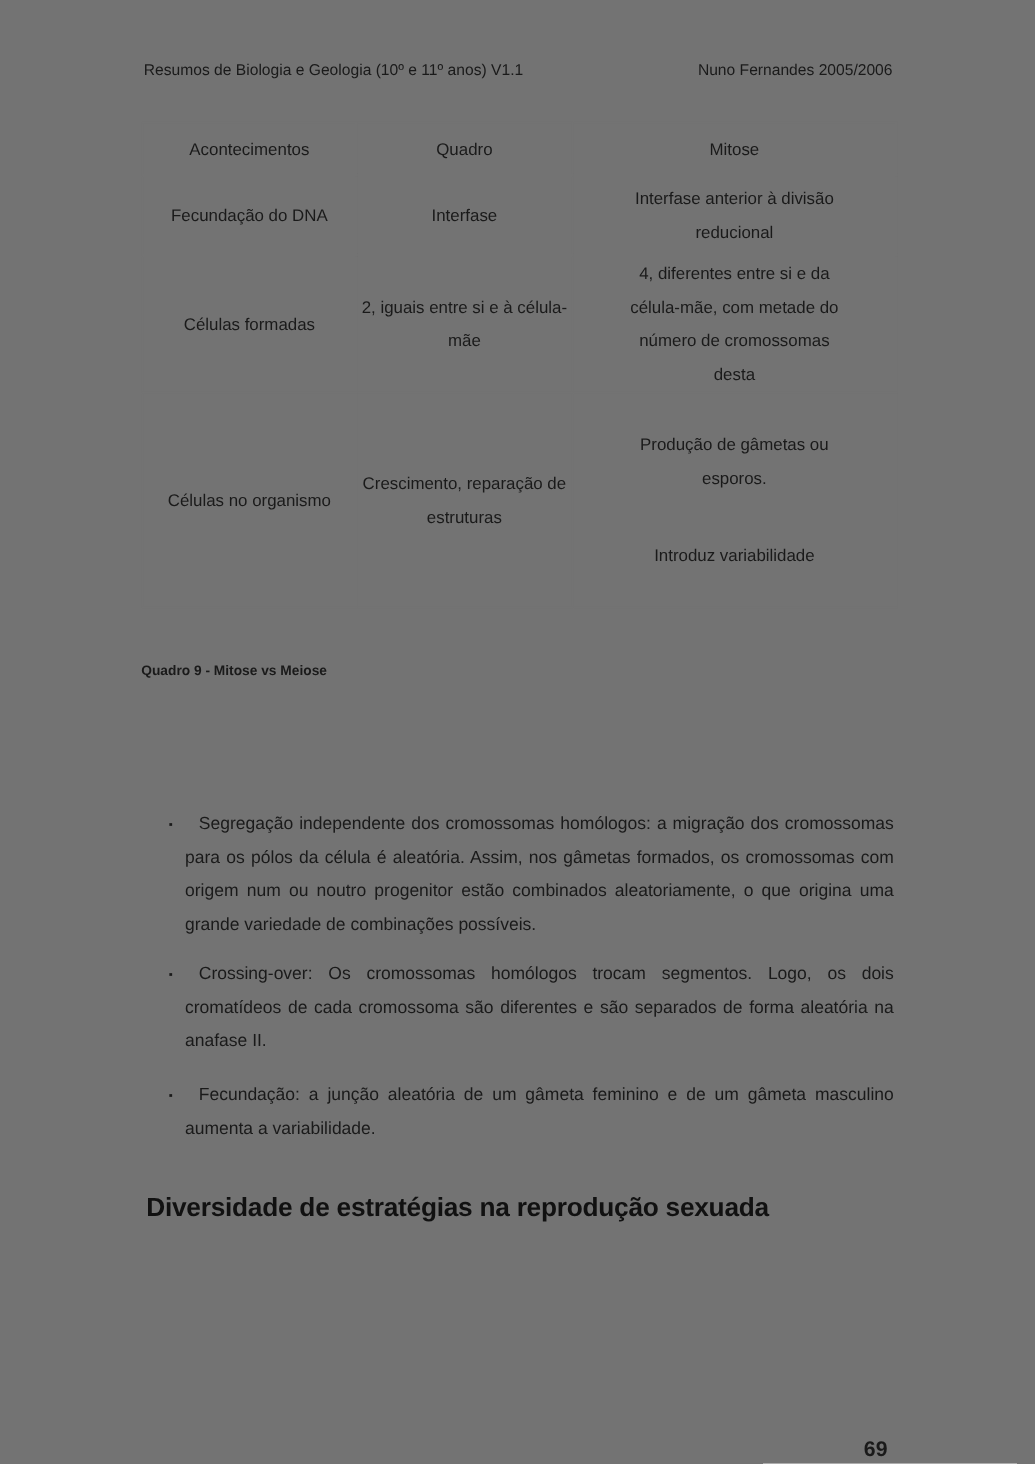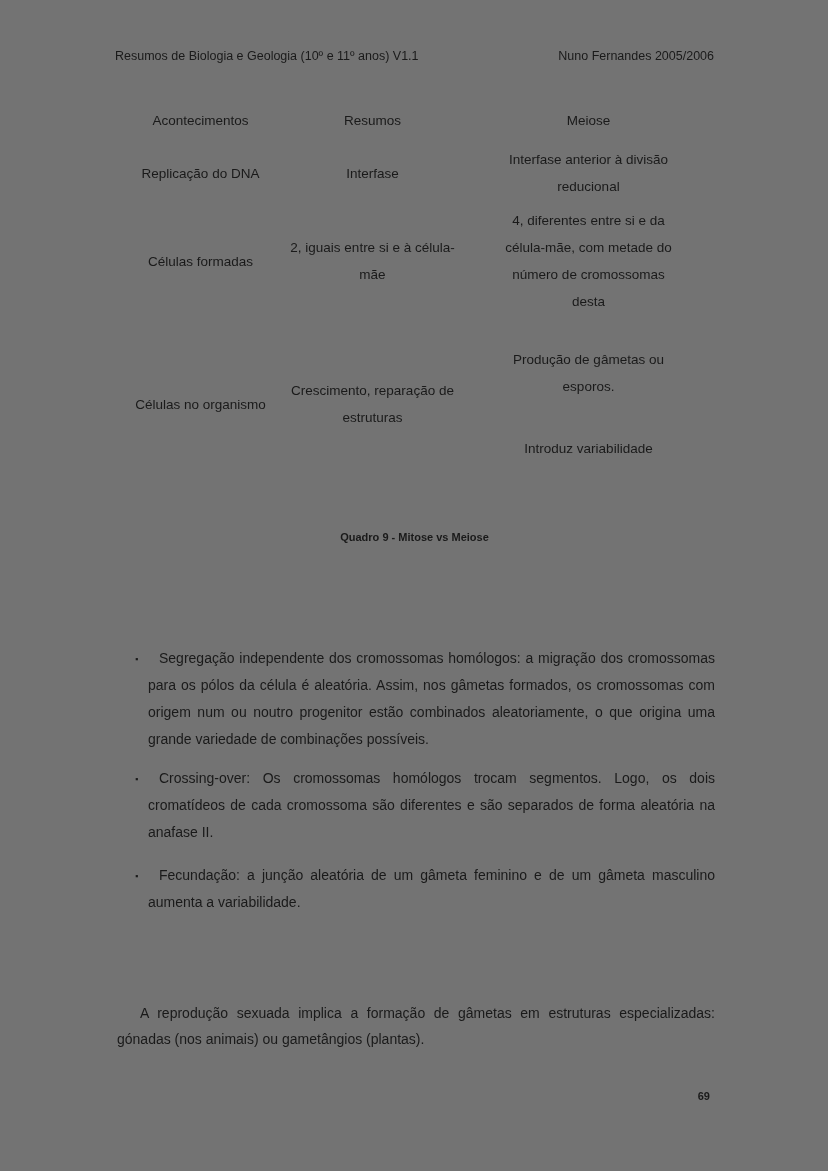--- a/index.html
+++ b/index.html
@@ -9,34 +9,34 @@
   }
   .header {
     position:absolute; top:49px; left:115px; right:114px;
     display:flex; justify-content:space-between; font-size:12.5px;
   }
   .ctable {
     position:absolute; top:97px; left:113px;
     border-collapse:collapse; table-layout:fixed;
   }
   .ctable th, .ctable td {
-    border:4px solid #737373; text-align:center; vertical-align:middle;
+    border:2px solid #737373; text-align:center; vertical-align:middle;
     font-size:13.5px; line-height:27px; padding:0 2px;
     white-space:pre-line; font-weight:normal;
   }
   tr.rh  { height:42px; }
   tr.r1  { height:64px; }
   tr.r2  { height:37px; }
   tr.r3  { height:67px; }
   tr.r4  { height:109px; }
   tr.r5  { height:107px; }
   .cell-p2 { margin-top:8px; }
   .caption {
     position:absolute; top:531px; left:113px; width:603px;
-    text-align:center; font-size:11px; font-weight:bold;
+    text-align:left; font-size:11px; font-weight:bold;
   }
   .h1 {
     position:absolute; left:117px; margin:0; font-size:21px;
     font-weight:bold; color:#111; letter-spacing:-0.2px;
   }
   .h1-a { top:600px; }
   .h1-b { top:955px; }
   .bullet {
     position:absolute; left:117px; width:598px; box-sizing:border-box;
     padding-left:31px; text-align:justify; font-size:14px; line-height:27px;
@@ -47,21 +47,21 @@
   .b3 { top:862px; }
   .marker {
     position:absolute; left:18px; top:1px; font-size:9px; text-indent:0;
   }
   .lead, .bold { font-weight:normal; }
   .para {
     position:absolute; left:117px; top:1000px; width:598px; margin:0;
     text-align:justify; font-size:14px; line-height:26px; text-indent:23px;
   }
   .pagenum {
-    position:absolute; top:1090px; right:118px; font-size:11px;font-weight:bold;
+    position:absolute; top:1150px; right:118px; font-size:17px;font-weight:bold;
   }
 </style>
 </head>
 <body>
 
 <div class="page">
 
   <div class="header">
     <span>Resumos de Biologia e Geologia (10º e 11º anos) V1.1</span>
     <span>Nuno Fernandes 2005/2006</span>
@@ -69,27 +69,27 @@
 
   <table class="ctable">
     <colgroup>
       <col style="width:171px">
         <col style="width:173px">
         <col style="width:259px">
     </colgroup>
     <thead>
       <tr class="rh">
         <th>Acontecimentos</th>
-        <th>Resumos</th>
-        <th>Meiose</th>
+        <th>Quadro</th>
+        <th>Mitose</th>
       </tr>
     </thead>
     <tbody>
       <tr class="r1">
-        <td>Replicação do DNA</td>
+        <td>Fecundação do DNA</td>
         <td>Interfase</td>
         <td>Interfase anterior à divisão
 reducional</td>
       </tr>
       <tr class="r4">
         <td>Células formadas</td>
         <td>2, iguais entre si e à célula-
 mãe</td>
         <td>4, diferentes entre si e da
 célula-mãe, com metade do
@@ -117,18 +117,18 @@
   </div>
 
   <div class="bullet b2">
     <span class="marker">▪</span><span class="lead">Crossing-over:</span> <span>Os cromossomas homólogos trocam segmentos. Logo, os dois cromatídeos de cada cromossoma são diferentes e são separados de forma aleatória na anafase II.</span>
   </div>
 
   <div class="bullet b3">
     <span class="marker">▪</span><span class="lead">Fecundação:</span> <span>a junção aleatória de um gâmeta feminino e de um gâmeta masculino aumenta a variabilidade.</span>
   </div>
 
+  <h1 class="h1 h1-b">Diversidade de estratégias na reprodução sexuada</h1>
 
-  <p class="para"><span>A reprodução sexuada implica a formação de gâmetas em estruturas especializadas: </span><span class="bold">gónadas</span><span> (nos animais) ou </span><span class="bold">gametângios</span><span> (plantas).</span></p>
 
   <div class="pagenum">69</div>
 
 </div>
 
 </body></html>

